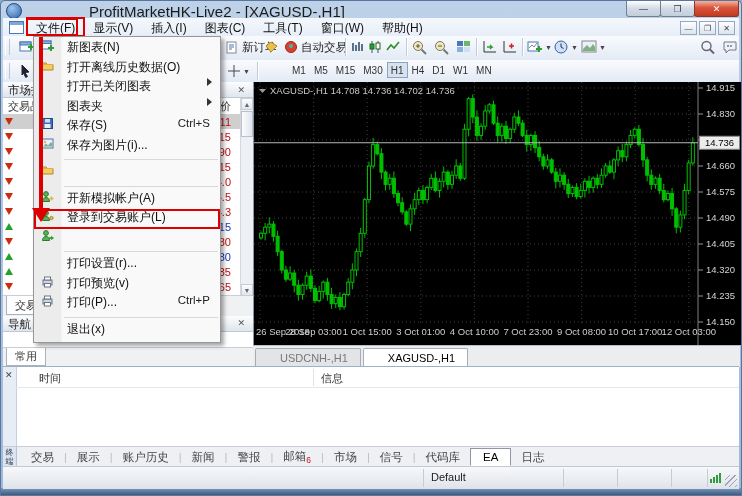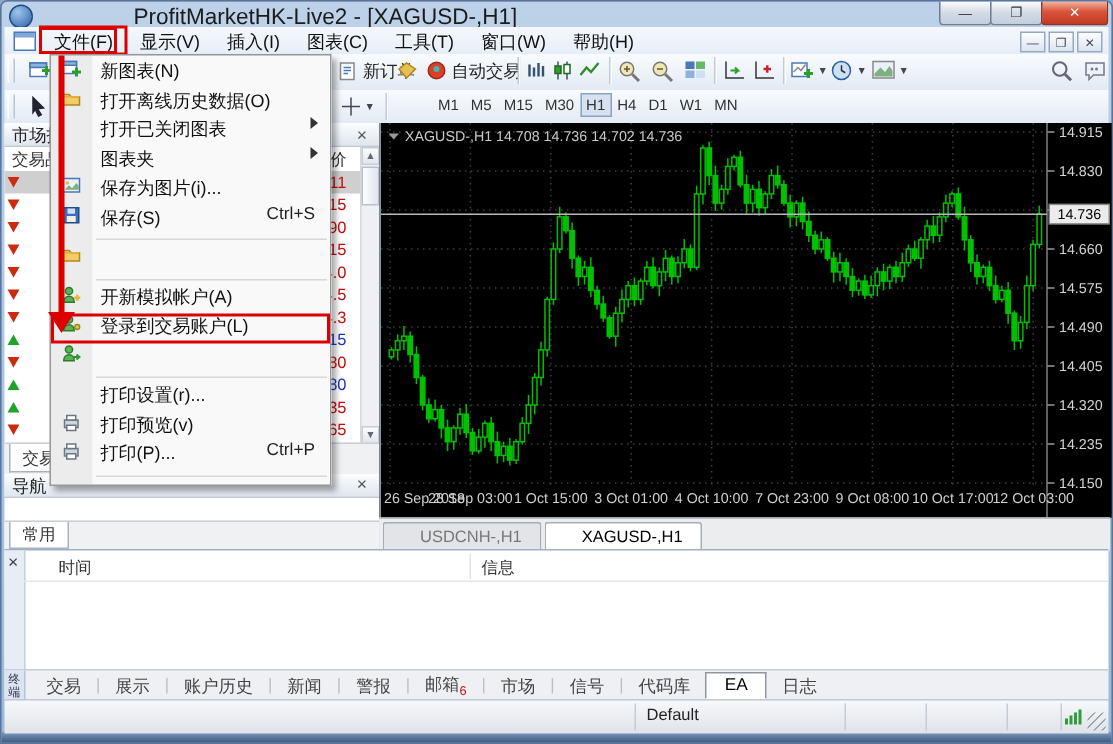--- a/index.html
+++ b/index.html
@@ -730,38 +730,38 @@
       <span class="sub"></span>
     </div>
     <div class="mrow">
       <span class="ic"></span>
       <span class="lab">图表夹</span>
       <span class="sub"></span>
     </div>
     <div class="mrow">
       <span class="ic">
         <svg width="13" height="13">
+          <rect x="1.5" y="1.5" width="10" height="10" fill="#3a6ebb" stroke="#234b85"></rect>
+          <rect x="4" y="2" width="5" height="3.5" fill="#cfe0f5"></rect>
+          <rect x="3.5" y="7" width="6" height="4" fill="#eee"></rect>
+        </svg>
+      </span>
+      <span class="lab">保存(S)</span>
+      <span class="sc">Ctrl+S</span>
+    </div>
+    <div class="mrow">
+      <span class="ic">
+        <svg width="13" height="13">
           <rect x="1" y="2" width="11" height="9" fill="#eaf1fa" stroke="#4878b8"></rect>
           <circle cx="4" cy="5" r="1.2" fill="#e8b84b"></circle>
           <path d="M2 9.5l3-3 2 2 3-3.5 1.5 2v2.5H2z" fill="#7fb07f"></path>
         </svg>
       </span>
       <span class="lab">保存为图片(i)...</span>
     </div>
-    <div class="mrow">
-      <span class="ic">
-        <svg width="13" height="13">
-          <rect x="1.5" y="1.5" width="10" height="10" fill="#3a6ebb" stroke="#234b85"></rect>
-          <rect x="4" y="2" width="5" height="3.5" fill="#cfe0f5"></rect>
-          <rect x="3.5" y="7" width="6" height="4" fill="#eee"></rect>
-        </svg>
-      </span>
-      <span class="lab">保存(S)</span>
-      <span class="sc">Ctrl+S</span>
-    </div>
     <div class="msep"></div>
     <div class="mrow">
       <span class="ic">
         <svg width="13" height="13">
           <path d="M1 4h4l1.5 1.5H12V11H1z" fill="#f4cc66" stroke="#b08820"></path>
           <path d="M1 5.5h11" stroke="#e0b040"></path>
         </svg>
       </span>
     </div>
     <div class="msep"></div>
@@ -814,17 +814,21 @@
         <svg width="13" height="13">
           <rect x="2" y="5" width="9" height="5" fill="#cfd6df" stroke="#6a7585"></rect>
           <rect x="3.5" y="2" width="6" height="3" fill="#fff" stroke="#6a7585"></rect>
           <rect x="3.5" y="8.5" width="6" height="3.5" fill="#fff" stroke="#6a7585"></rect>
         </svg>
       </span>
       <span class="lab">打印(P)...</span>
       <span class="sc">Ctrl+P</span>
     </div>
     <div class="msep"></div>
+    <div class="mrow">
+      <span class="ic"></span>
+      <span class="lab">退出(x)</span>
+    </div>
   </div>
 
 <div id="annbox1"></div>
 <div id="annline"></div>
 <div id="annhead"></div>
 
 </body></html>

